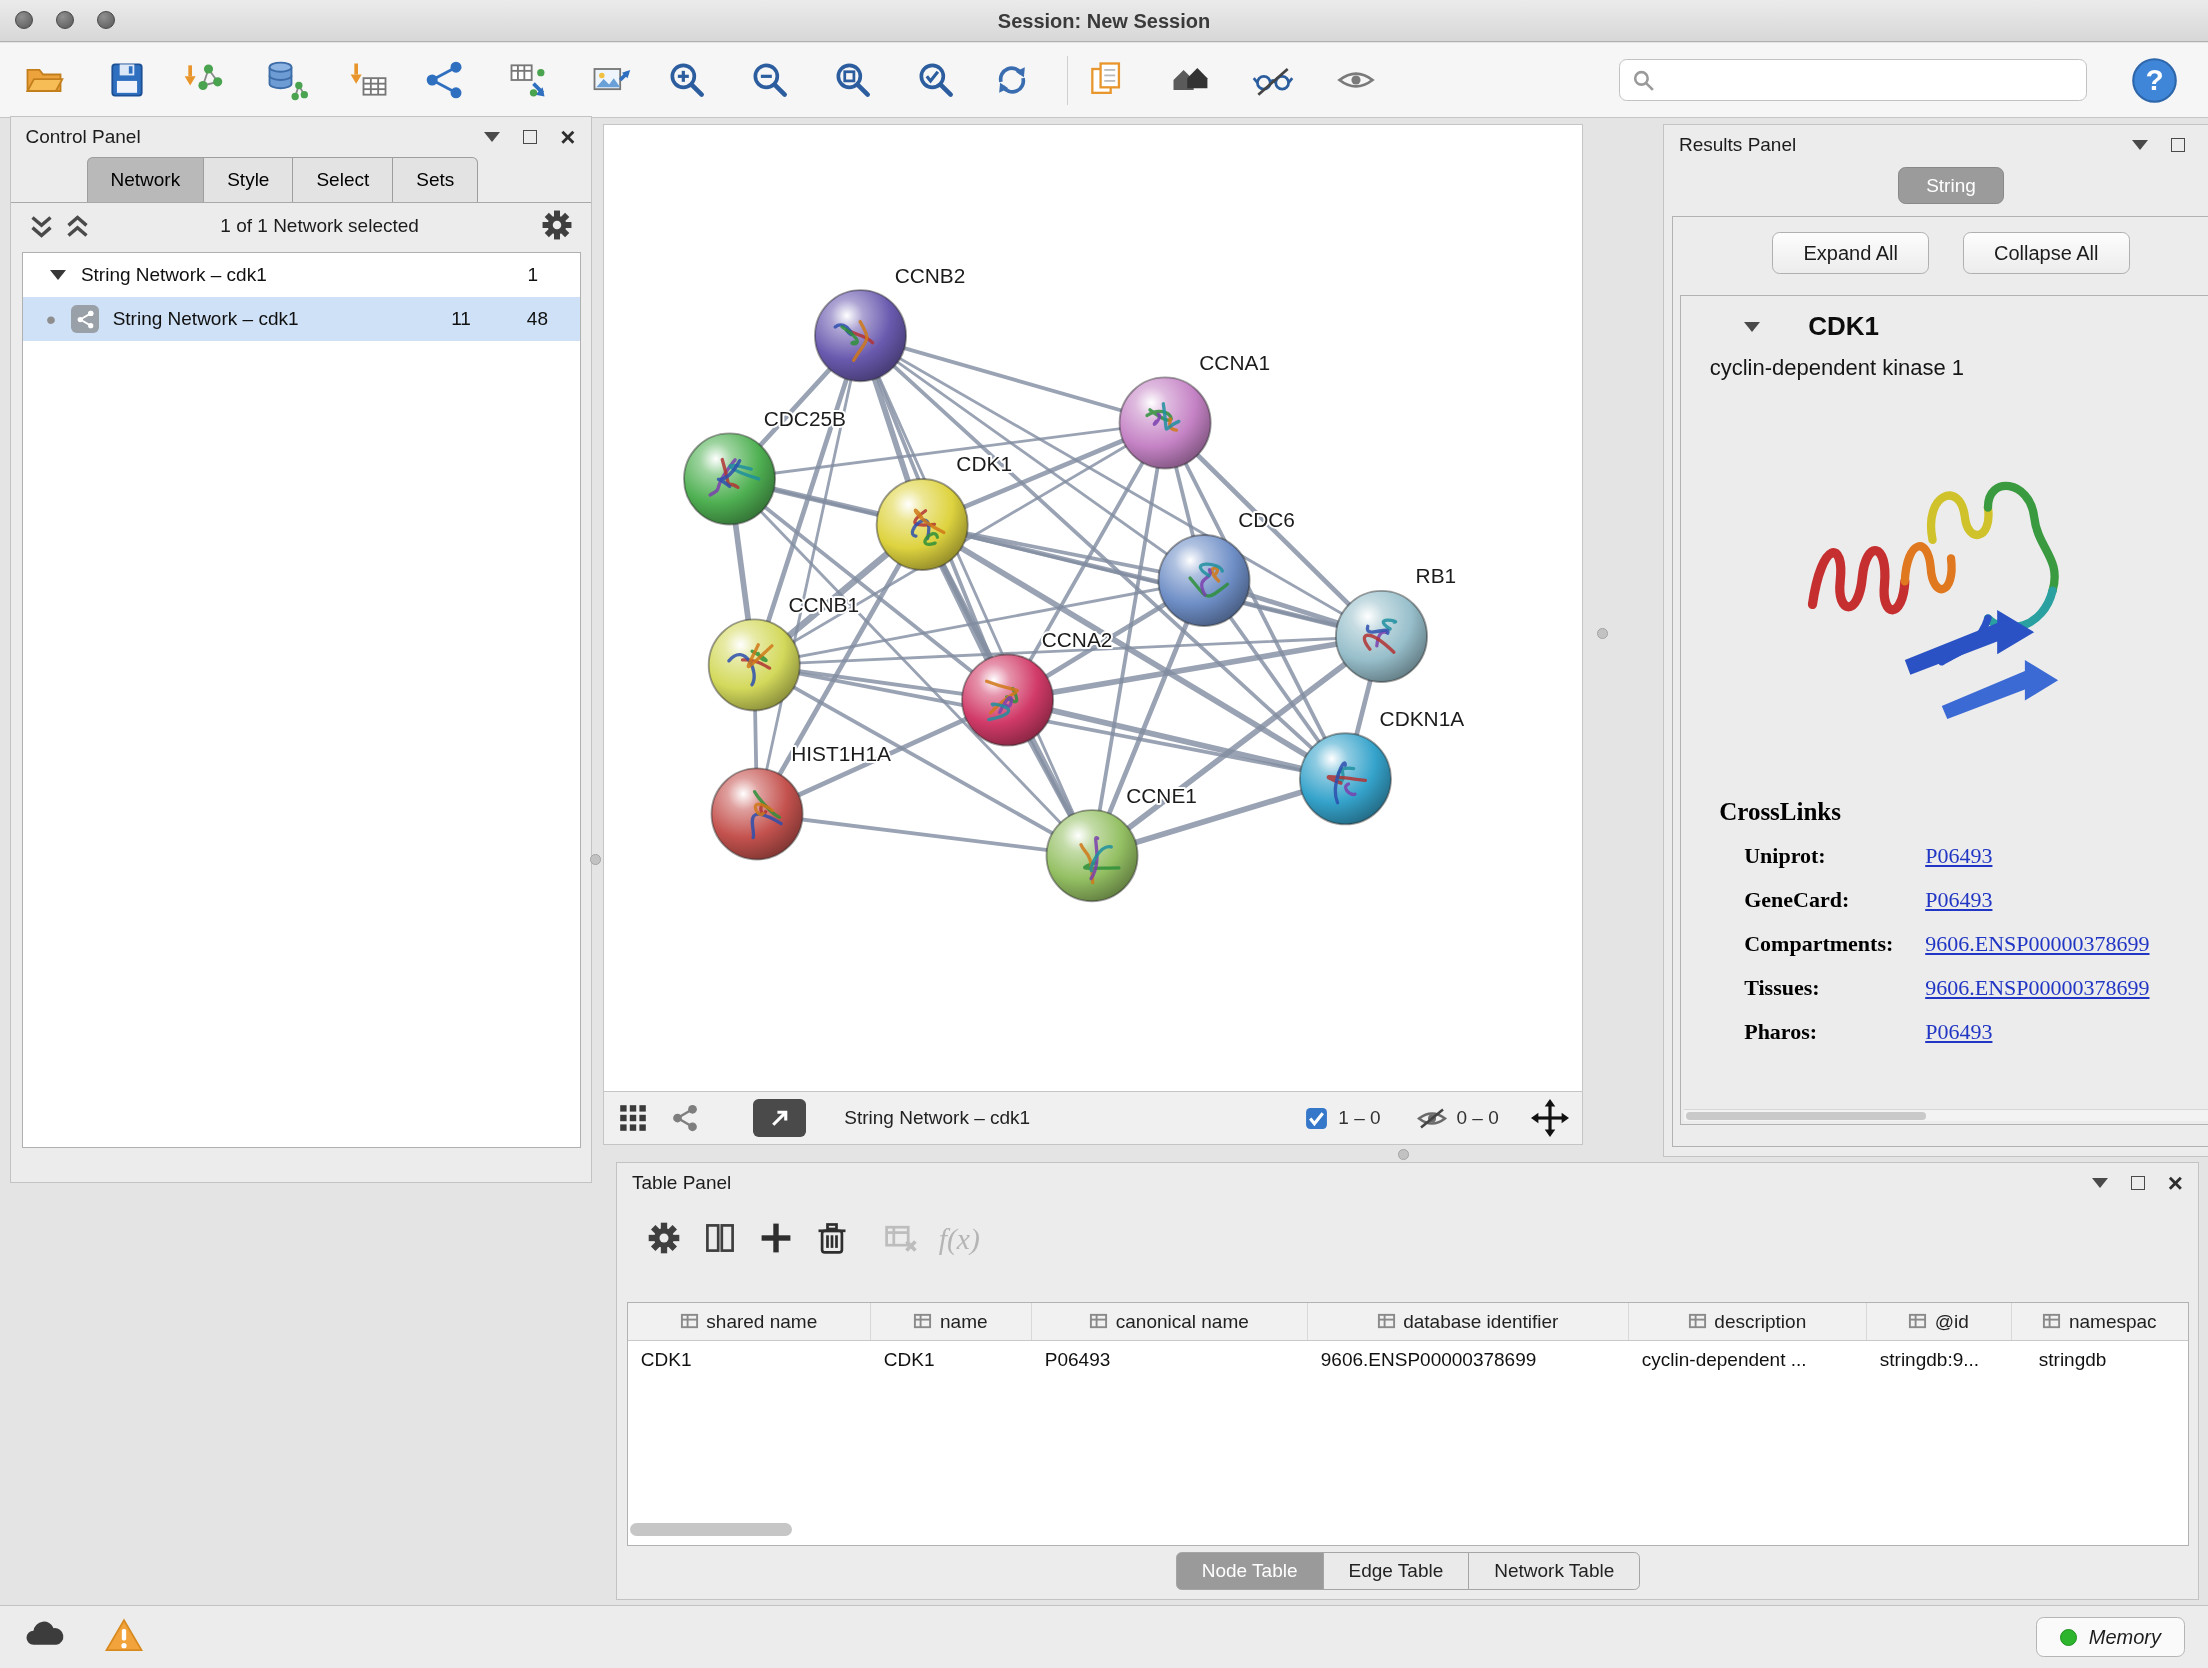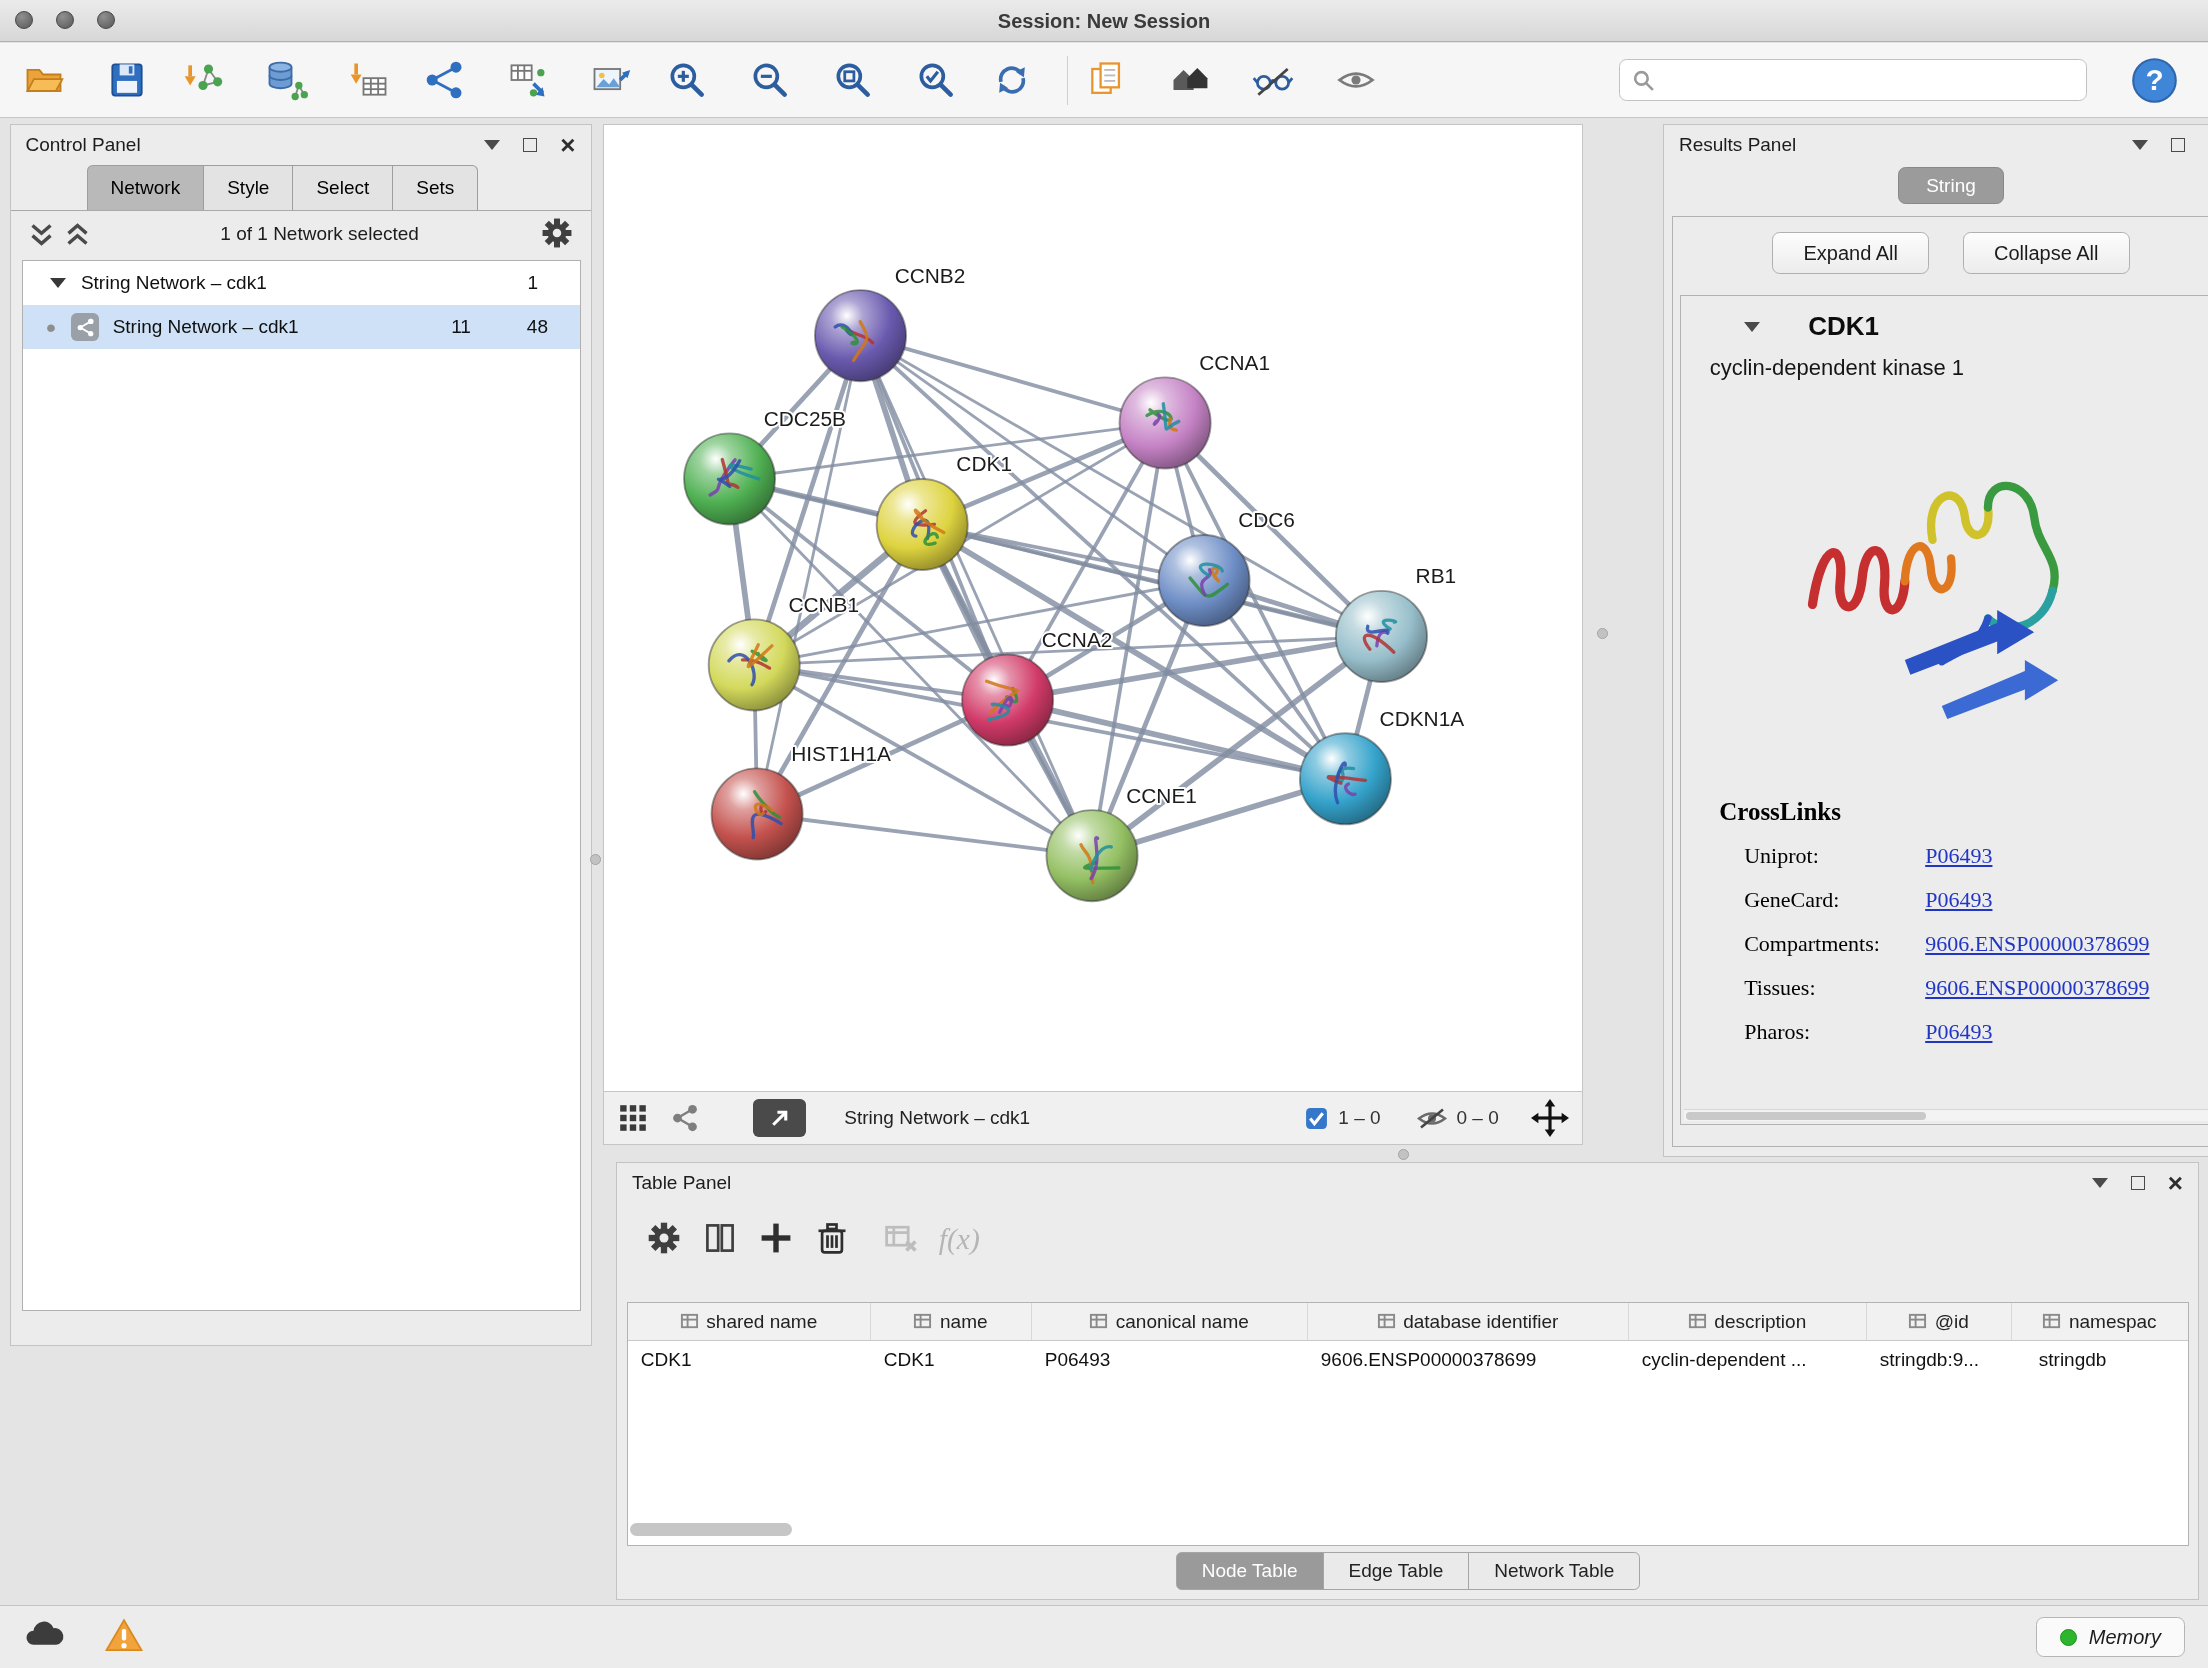--- a/index.html
+++ b/index.html
@@ -31,21 +31,21 @@
 
   
   .panel { position:absolute; background:#ececec; border:1px solid #c3c3c3; }
   .phead { height:40px; display:flex; align-items:center; padding:0 15px; font-size:19px; color:#1c1c1c; }
   .phbtns { margin-left:auto; display:flex; align-items:center; gap:23px; }
   .tri-d { width:0; height:0; border-left:8.6px solid transparent; border-right:8.6px solid transparent; border-top:10.5px solid #4a4a4a; }
   .fsq { width:14.3px; height:14.3px; border:1.9px solid #4a4a4a; }
   .xx { font-size:26px; font-weight:bold; color:#2e2e2e; line-height:1; }
 
   
-  #control-panel { left:9.5px; top:124px; width:582px; height:1222px; }
+  #control-panel { left:9.5px; top:116px; width:582px; height:1067px; }
   .cp-tabs { display:flex; padding-left:76px; align-items:flex-end; height:46px; border-bottom:1px solid #a9a9a9; }
   .cp-tab { font-size:19px; color:#000000; padding:11px 23px; background:#e3e3e3;
     border:1px solid #9e9e9e; border-bottom:none; margin-right:-1px; }
   .cp-tab:first-child { border-top-left-radius:5.7px; }
   .cp-tab:last-child { border-top-right-radius:5.7px; }
   .cp-tab.sel { background:#b9b9b9; }
   .cp-info { height:46px; display:flex; align-items:center; padding:0 17px; }
   .chev2 { width:28.5px; height:27px; margin-right:7.6px; }
   .chev2 svg { width:27px; height:27px; }
   .cp-status { flex:1; text-align:center; font-size:19px; }
@@ -88,21 +88,21 @@
     border:1px solid #b0b0b0; border-radius:7.6px; padding:8.6px 30px; }
   .rp-sec { position:absolute; left:7.6px; right:7.6px; top:78px; bottom:21px; border:1px solid #b2b2b2; background:#ececec; }
   .rp-sec-head { display:flex; align-items:center; padding:15px 0 3.8px 63px; gap:48px; }
   .rp-name { font-weight:bold; font-size:26px; color:#0d0d0d; }
   .rp-desc { padding-left:28.5px; font-size:22px; color:#161616; margin-top:9.5px; }
   .rp-protein { display:block; margin:48px auto 0; width:380px; height:314px; }
   .rp-xl-title { font-family:"Liberation Serif", serif; font-weight:bold; font-size:25px;
     padding-left:38px; margin-top:55px; color:#000; }
   .rp-xl { padding-left:63px; margin-top:7.6px; font-family:"Liberation Serif", serif; font-size:22px; }
   .rp-xl-row { display:flex; height:44px; align-items:center; }
-  .rp-xl-row .lbl { width:181px; color:#000; }
+  .rp-xl-row .lbl { width:181px; color:#000;font-weight:bold; }
   .xlink { color:#2136c4; text-decoration:underline; cursor:pointer; }
   .rp-scroll { position:absolute; left:2.9px; right:2.9px; bottom:2.9px; height:11.4px; background:#f3f3f3; border-top:1px solid #d6d6d6; }
   .rp-thumb { width:45%; height:7.6px; margin-top:1.9px; margin-left:1.9px; background:#c9c9c9; border-radius:3.8px; }
 
   
   #table-panel { left:616px; top:1162px; width:1583px; height:438px; }
   .tp-toolbar { height:72px; display:flex; align-items:center; gap:20px; padding-left:28.5px; }
   .tp-toolbar svg { width:36px; height:36px; }
   .fx { font-family:"Liberation Serif", serif; font-style:italic; font-size:29.5px; color:#b5b5b5; }
   .tp-table { position:absolute; left:9.5px; right:9.5px; top:139px; bottom:53px; background:#fff;

